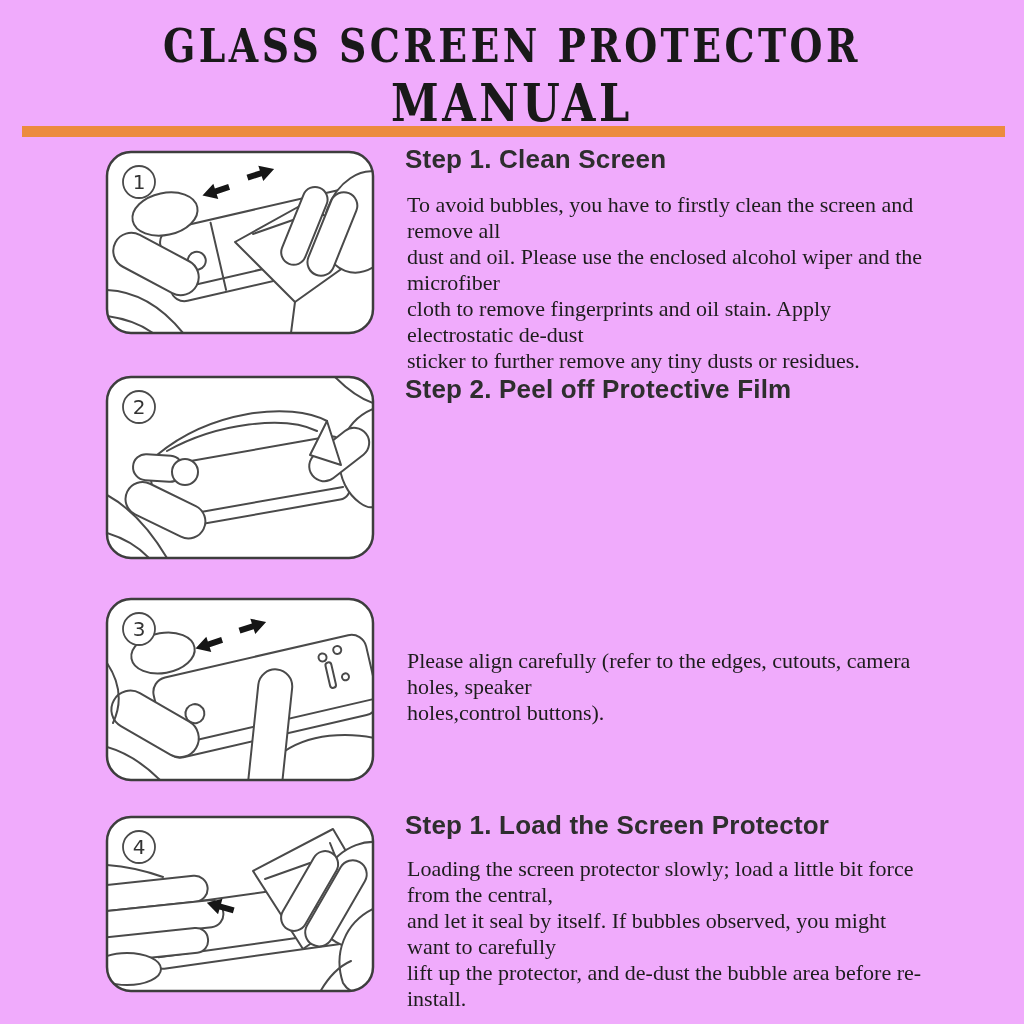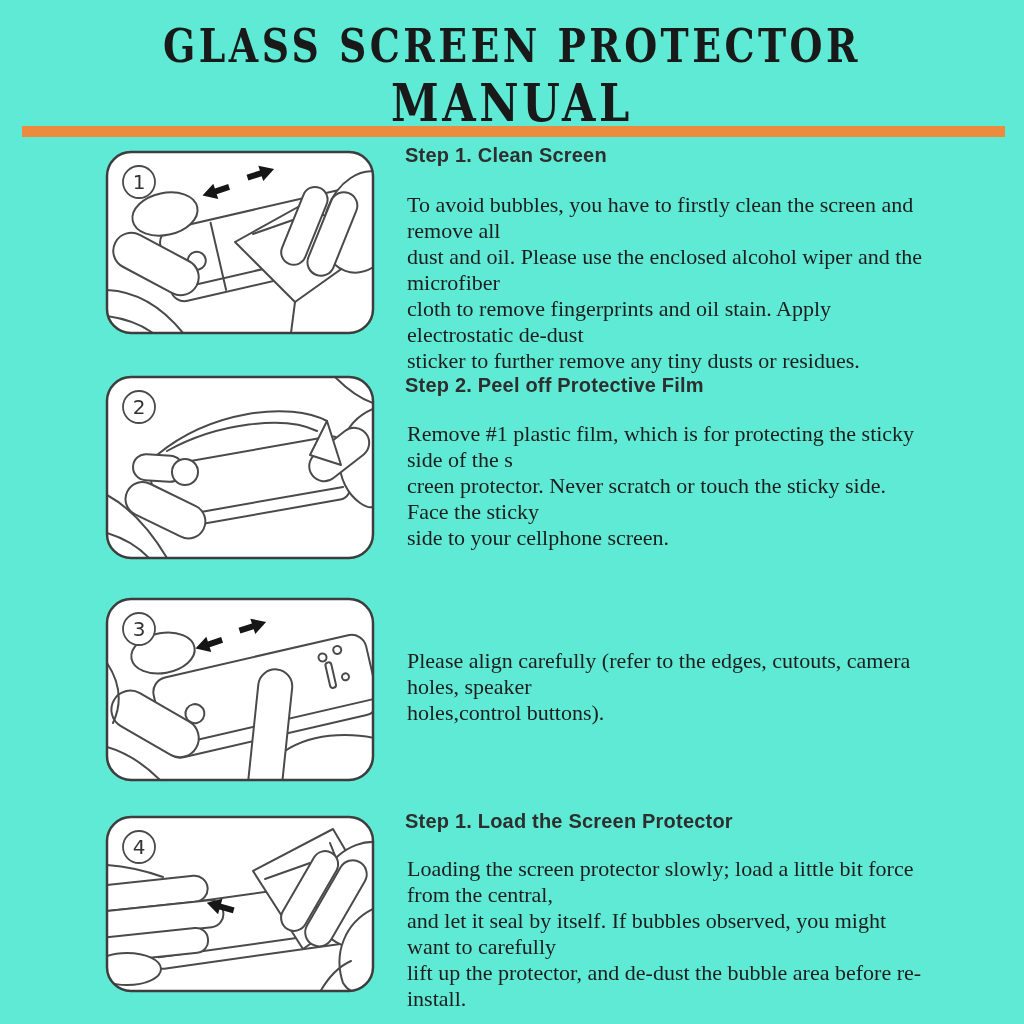--- a/index.html
+++ b/index.html
@@ -1,26 +1,26 @@
 <!DOCTYPE html>
 <html><head>
 <meta charset="utf-8">
 <style>
   html,body{margin:0;padding:0;background:#ffffff;}
-  #page{position:relative;width:1024px;height:1024px;background:#5eead4;overflow:hidden;
+  #page{position:relative;width:1024px;height:1024px;background:#f0abfc;overflow:hidden;
         font-family:"Liberation Sans",sans-serif;}
 
   .title-line{position:absolute;left:0;width:100%;text-align:center;color:#191919;
               font-family:"DejaVu Serif",serif;font-weight:bold;white-space:nowrap;}
   #title1{top:20px;font-size:44px;letter-spacing:4px;transform:scaleX(.86) scaleY(1.08);}
   #title2{top:74px;font-size:49px;letter-spacing:4px;transform:scaleX(.88) scaleY(1.08);}
 
   #divider{position:absolute;left:22px;top:126px;width:983px;height:11px;background:#EC8B3E;}
 
-  .step-heading{position:absolute;left:405px;margin:0;font-size:20px;font-weight:700;
+  .step-heading{position:absolute;left:405px;margin:0;font-size:26px;font-weight:700;
                 color:#2e2e2e;letter-spacing:.2px;}
   .step-body{position:absolute;left:407px;width:520px;margin:0;
              font-family:"Liberation Serif",serif;font-size:22px;line-height:26px;
              color:#1d1d1d;white-space:pre-line;}
 
   .illus{position:absolute;left:105px;width:270px;height:185px;}
   .illus path,.illus rect,.illus line,.illus ellipse,.illus circle,.illus polygon{
       stroke:#4a4a4a;stroke-width:2;fill:none;stroke-linecap:round;stroke-linejoin:round;}
   .illus .f{fill:#ffffff;}
   .illus .blk{fill:#161616;stroke:none;}
@@ -89,23 +89,20 @@
       </g>
     </g>
     <rect x="2" y="2" width="266" height="181" rx="24" class="border"></rect>
     <g>
       <circle cx="34" cy="32" r="16" class="numcirc f"></circle>
       <text x="34" y="39">1</text>
     </g>
   </svg>
 
   <h2 class="step-heading" style="top:374px">Step 2. Peel off Protective Film</h2>
-  <p class="step-body" style="top:421px">Remove #1 plastic film, which is for protecting the sticky side of the s
-creen protector. Never scratch or touch the sticky side. Face the sticky
-side to your cellphone screen.</p>
 
   <svg class="illus" style="top:375px" viewBox="0 0 270 185">
     <defs>
         <clipPath id="c2">
           <rect x="2" y="2" width="266" height="181" rx="24"></rect>
         </clipPath>
       </defs>
     <rect x="2" y="2" width="266" height="181" rx="24" class="f" style="stroke:none"></rect>
     <g clip-path="url(#c2)">
       <g transform="rotate(-10 145 108)">

